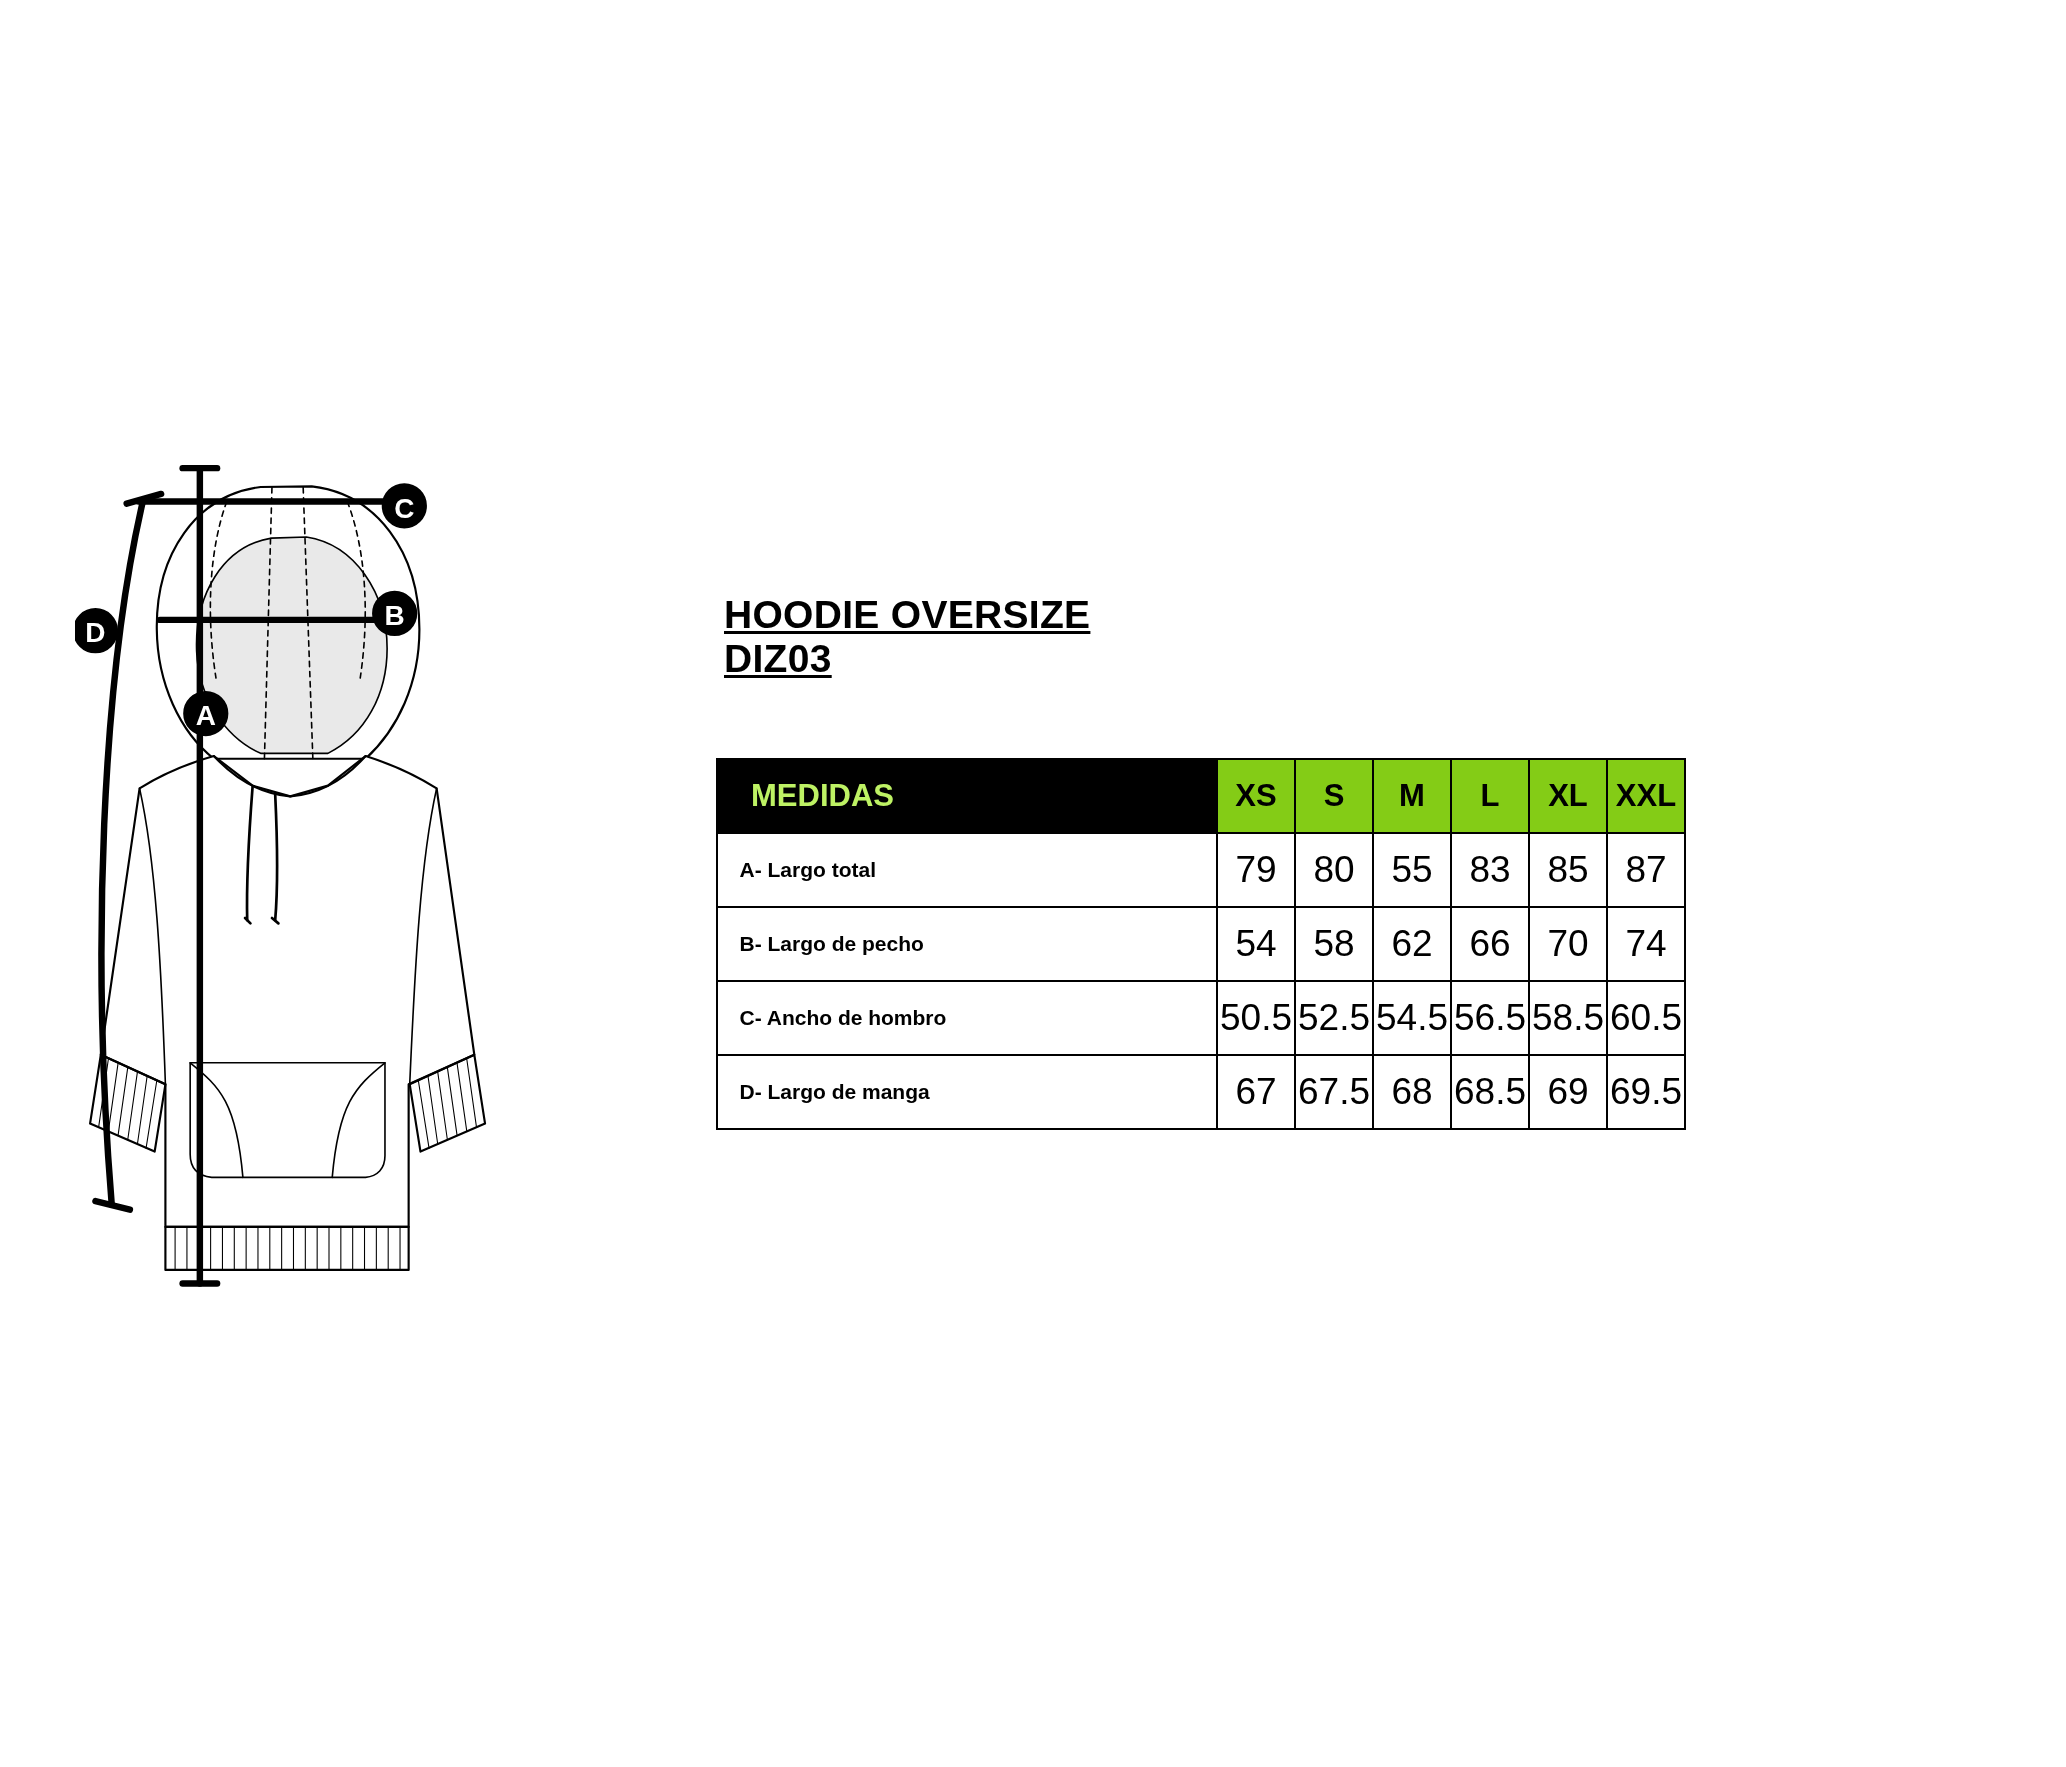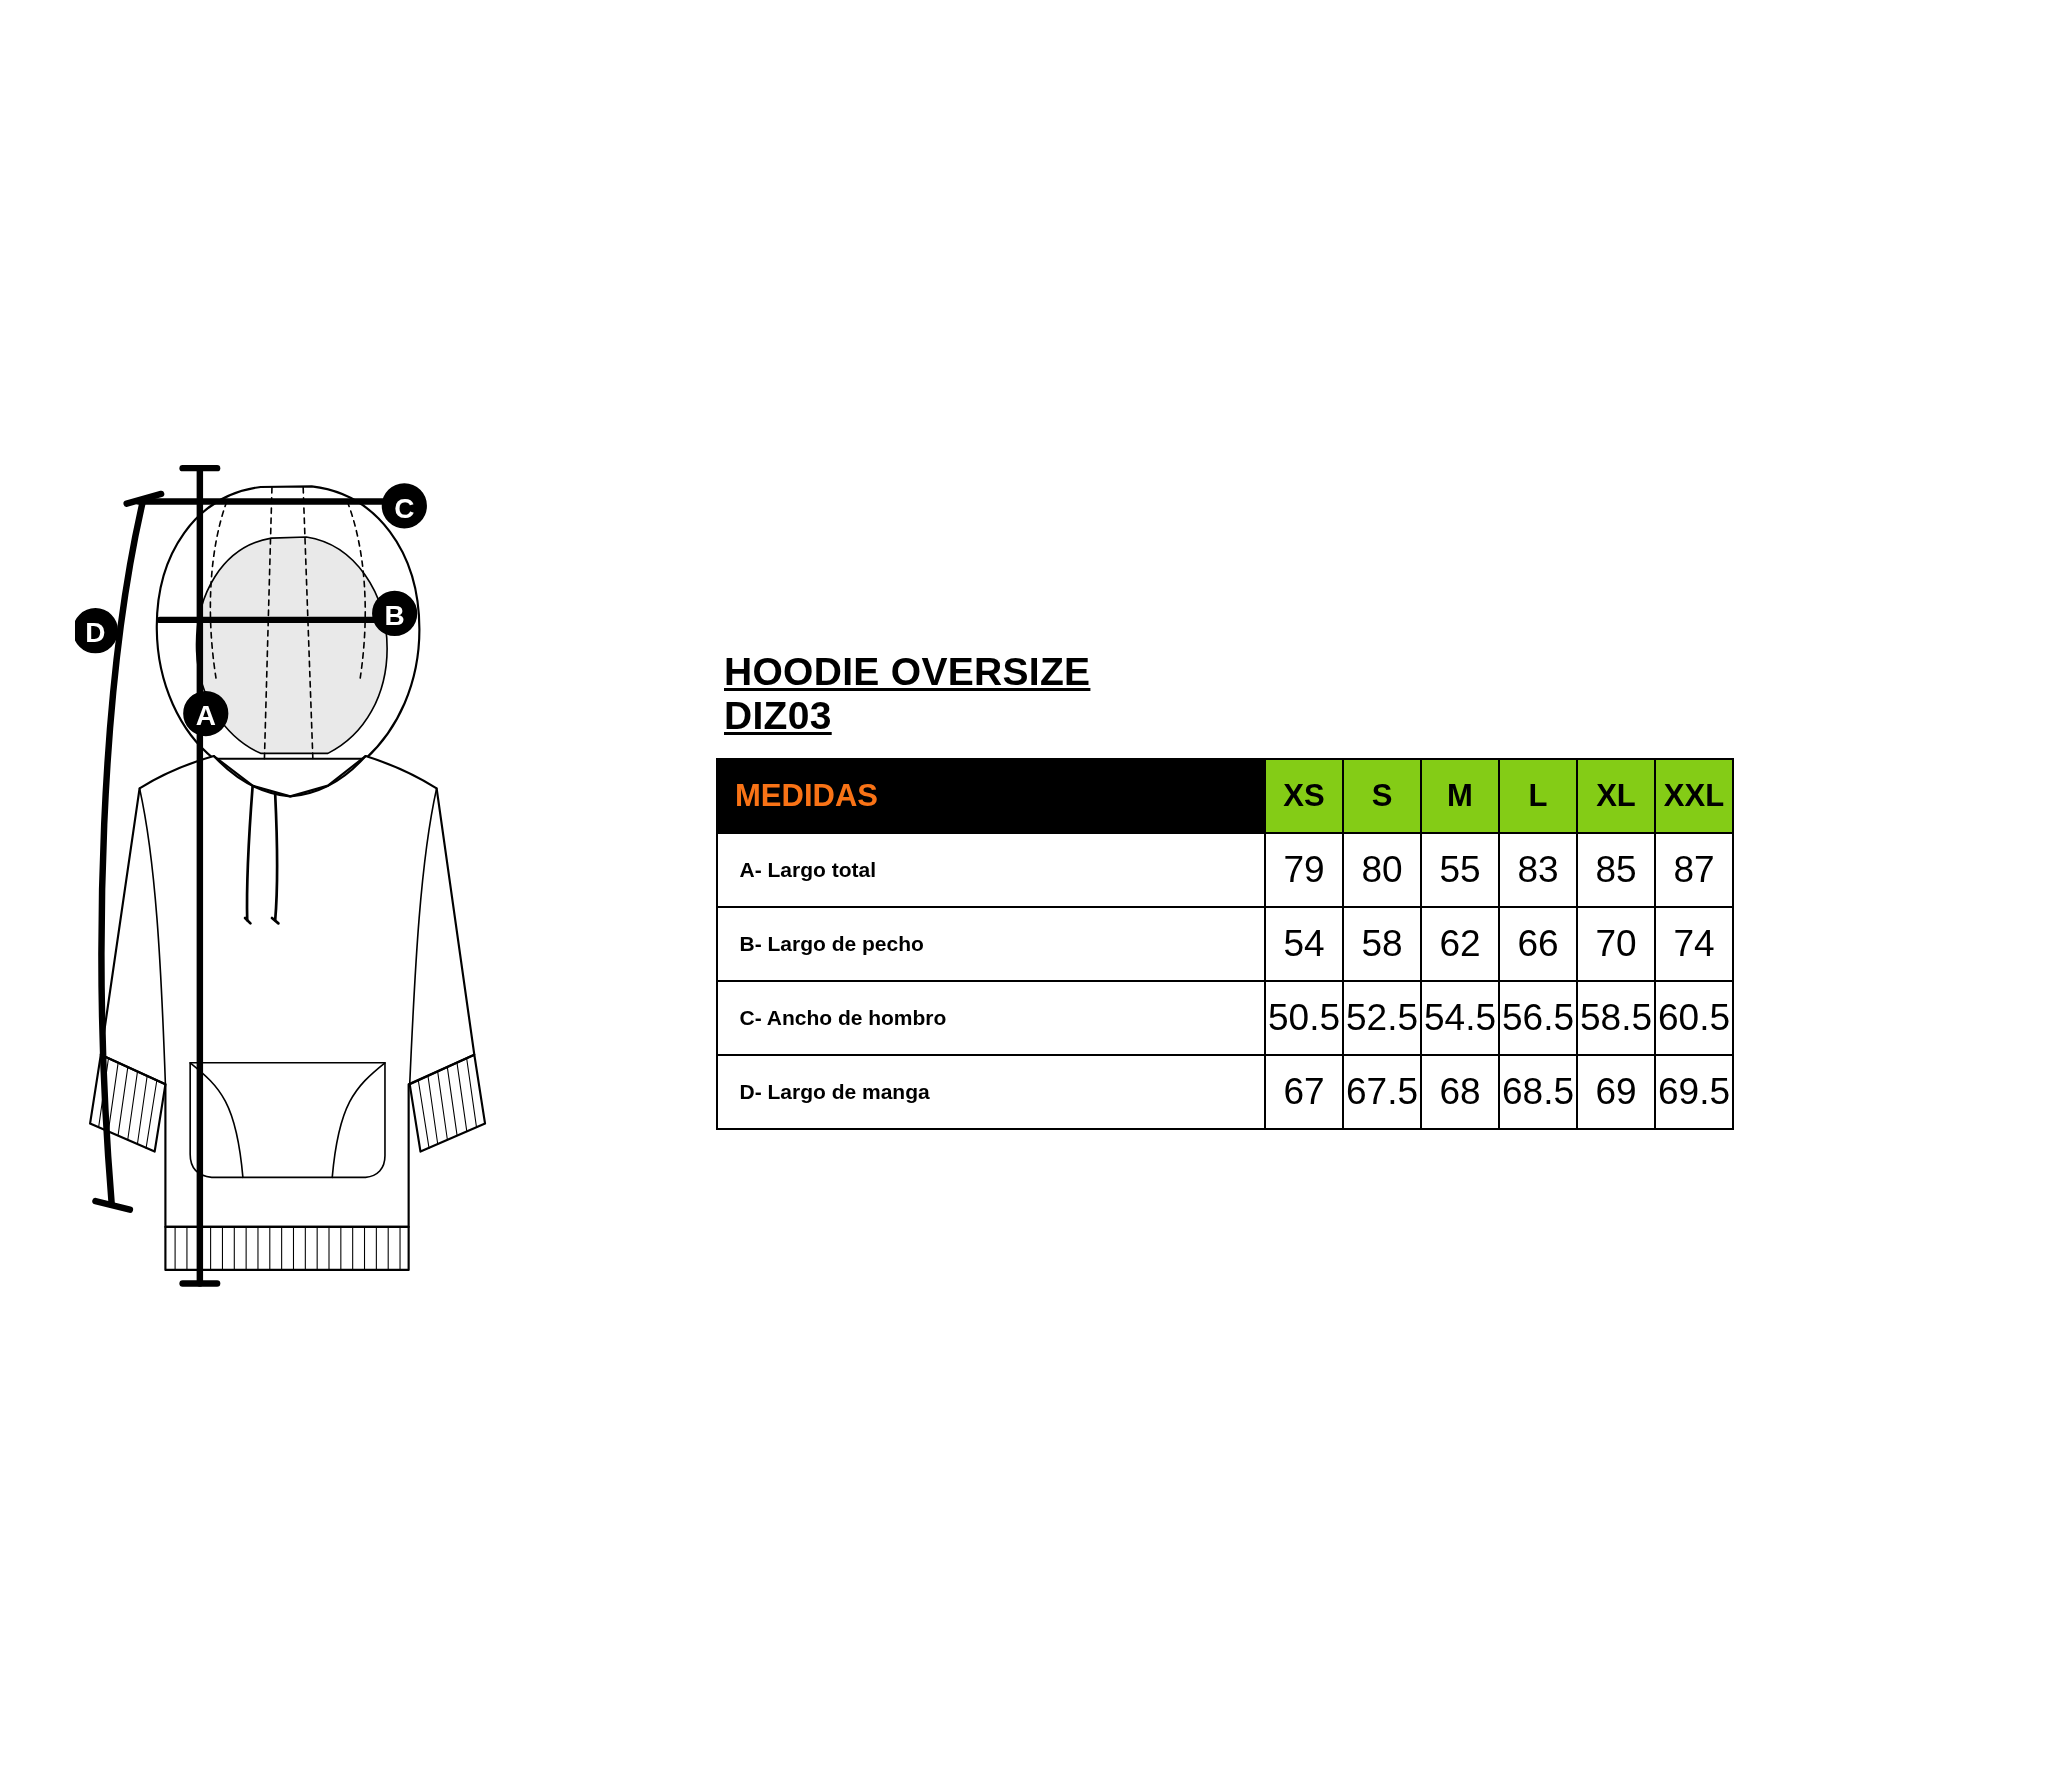--- a/index.html
+++ b/index.html
@@ -23,21 +23,21 @@
     top: 452px;
     width: 635px;
     height: 861px;
   }
   #garment svg { display: block; width: 100%; height: 100%; }
 
   
   #title-block {
     position: absolute;
     left: 724px;
-    top: 650px;
+    top: 593px;
     width: 753px;
   }
   .title-line {
     font-size: 39px;
     font-weight: 700;
     letter-spacing: 0.3px;
     line-height: 1.12;
     text-decoration: underline;
     text-decoration-thickness: 2.7px;
     text-underline-offset: 3.2px;
@@ -58,24 +58,24 @@
     box-sizing: border-box;
     font-size: 30px;
     font-weight: 700;
     height: 74px;
     padding: 0;
     text-align: center;
     vertical-align: middle;
   }
   #size-table th.measure-head {
     background: #000000;
-    color: #f97316;
+    color: #bef264;
     text-align: left;
-    padding-left: 17px;
-    width: 548px;
+    padding-left: 33px;
+    width: 500px;
     font-size: 31px;
   }
   #size-table th.size-head {
     background: #84cc16;
     color: #000000;
     width: 78px;
     font-size: 31px;
   }
   #size-table td.measure-label {
     text-align: left;

